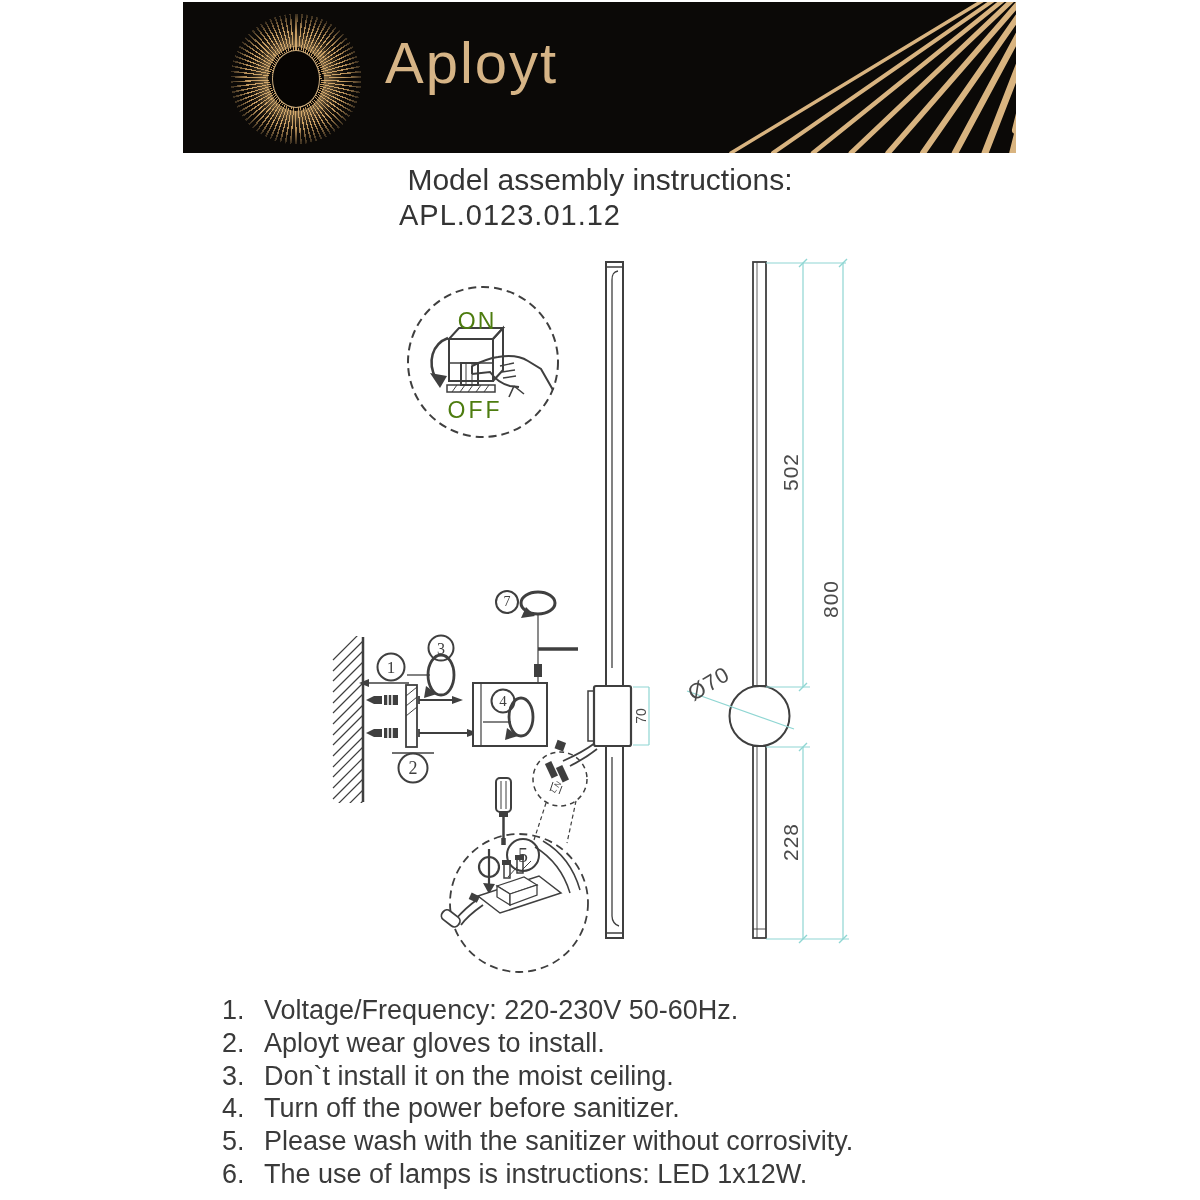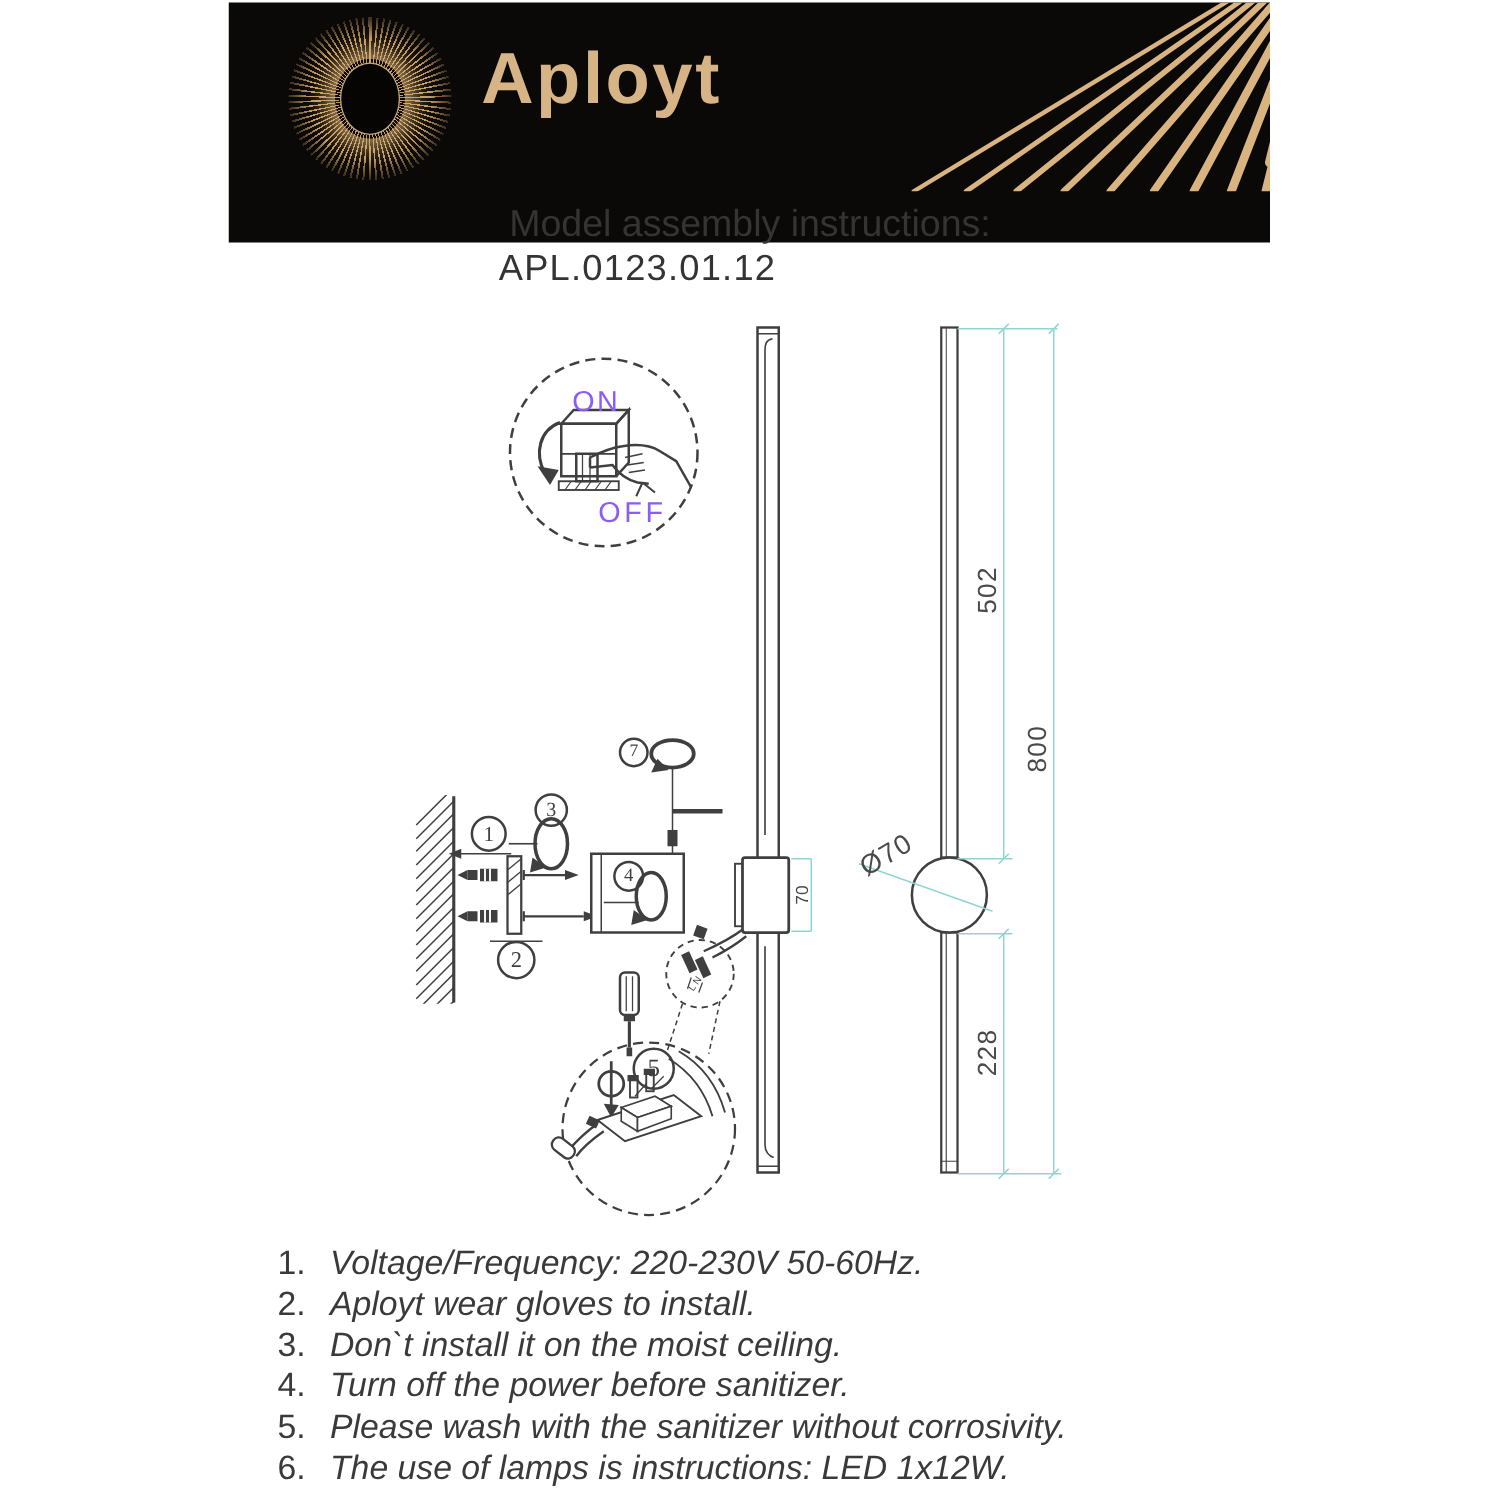--- a/index.html
+++ b/index.html
@@ -1,49 +1,49 @@
 <!DOCTYPE html>
 <html><head>
 <meta charset="utf-8">
 <style>
   html,body{margin:0;padding:0;background:#ffffff;}
   .page{position:relative;width:1200px;height:1200px;background:#ffffff;overflow:hidden;
         font-family:"Liberation Sans", sans-serif;color:#3c3c3c;}
 
   
-  .banner{position:absolute;left:183px;top:2px;width:833px;height:192px;background:#0b0907;overflow:hidden;font-weight:bold;}
+  .banner{position:absolute;left:183px;top:2px;width:833px;height:151px;background:#0b0907;overflow:hidden;}
   .banner svg{position:absolute;left:0;top:0;}
   .logo{position:absolute;left:48px;top:12px;width:130px;height:130px;}
   .logo .rays{position:absolute;inset:0;border-radius:50%;
       background:repeating-conic-gradient(from 0deg, rgba(207,163,102,.95) 0deg 1.5deg, rgba(11,9,7,0) 1.5deg 4.6deg);}
   .logo .fade{position:absolute;inset:0;border-radius:50%;
       background:radial-gradient(circle, rgba(11,9,7,0) 0 52%, rgba(11,9,7,.9) 74% 100%);}
   .logo .glow{position:absolute;left:50%;top:50%;width:56px;height:64px;transform:translate(-50%,-50%);
       border-radius:50%;box-shadow:0 0 18px 7px rgba(224,182,120,.8);}
   .logo .hole{position:absolute;left:50%;top:50%;width:46px;height:56px;transform:translate(-50%,-50%);
       background:#070503;border-radius:50%;border:1px solid rgba(235,200,145,.85);}
   .brand{position:absolute;left:202px;top:26px;font-size:58px;line-height:1.2;color:#d6b486;letter-spacing:2px;}
 
   
   .title1{position:absolute;left:0;top:163px;width:1200px;text-align:center;font-size:30px;color:#343434;}
   .title2{position:absolute;left:0;top:199px;width:1020px;text-align:center;font-size:29px;color:#343434;letter-spacing:1px;}
 
   
   .diagram{position:absolute;left:310px;top:250px;}
-  .lbl{position:absolute;color:#8b5cf6;white-space:nowrap;}
+  .lbl{position:absolute;color:#4d7c0f;white-space:nowrap;}
   .dim{font-family:"Liberation Sans", sans-serif;color:#4a4a4a;}
   .stepnum{position:absolute;border:2px solid #3f3f3f;border-radius:50%;background:transparent;
       display:flex;align-items:center;justify-content:center;color:#3f3f3f;
       font-family:"Liberation Serif", serif;}
 
   
   .instructions{position:absolute;left:222px;top:994px;width:800px;font-size:27px;color:#3a3a3a;}
   .instructions .row{display:flex;line-height:32.8px;}
   .instructions .num{width:42px;flex:none;}
-  .instructions .txt{flex:1;font-style:italic;}
+  .instructions .txt{flex:1;}
 </style>
 </head>
 <body>
 
 <div class="page">
 
   <div class="banner">
     <div class="logo">
       <div class="rays"></div>
       <div class="fade"></div>
@@ -207,21 +207,21 @@
       <path d="M766,263 L846,263"></path>
       <path d="M803,263 L803,687 M766,687 L810,687"></path>
       <path d="M843,263 L843,939 M766,939 L849,939"></path>
       <path d="M803,747 L803,939 M766,747 L810,747"></path>
       <path d="M687,691 L794,729"></path>
       <path d="M799,267 L807,259 M799,691 L807,683 M839,267 L847,259 M839,943 L847,935 M799,751 L807,743 M799,943 L807,935" stroke-width="1.4"></path>
     </g>
   </svg>
 
   <span class="lbl" style="left:477px;top:321px;transform:translate(-50%,-50%);font-size:23px;letter-spacing:2px;">ON</span>
-  <span class="lbl" style="left:475px;top:410px;transform:translate(-50%,-50%);font-size:23px;letter-spacing:3px;margin-left:31px;">OFF</span>
+  <span class="lbl" style="left:475px;top:410px;transform:translate(-50%,-50%);font-size:23px;letter-spacing:3px;">OFF</span>
 
   <div class="stepnum" style="left:391px;top:667px;width:25px;height:25px;font-size:17px;transform:translate(-50%,-50%);">
       <span>1</span>
     </div>
   <div class="stepnum" style="left:413px;top:768px;width:27px;height:27px;font-size:18px;transform:translate(-50%,-50%);">
       <span>2</span>
     </div>
   <div class="stepnum" style="left:441px;top:648px;width:23px;height:23px;font-size:16px;transform:translate(-50%,-50%);">
       <span>3</span>
     </div>

